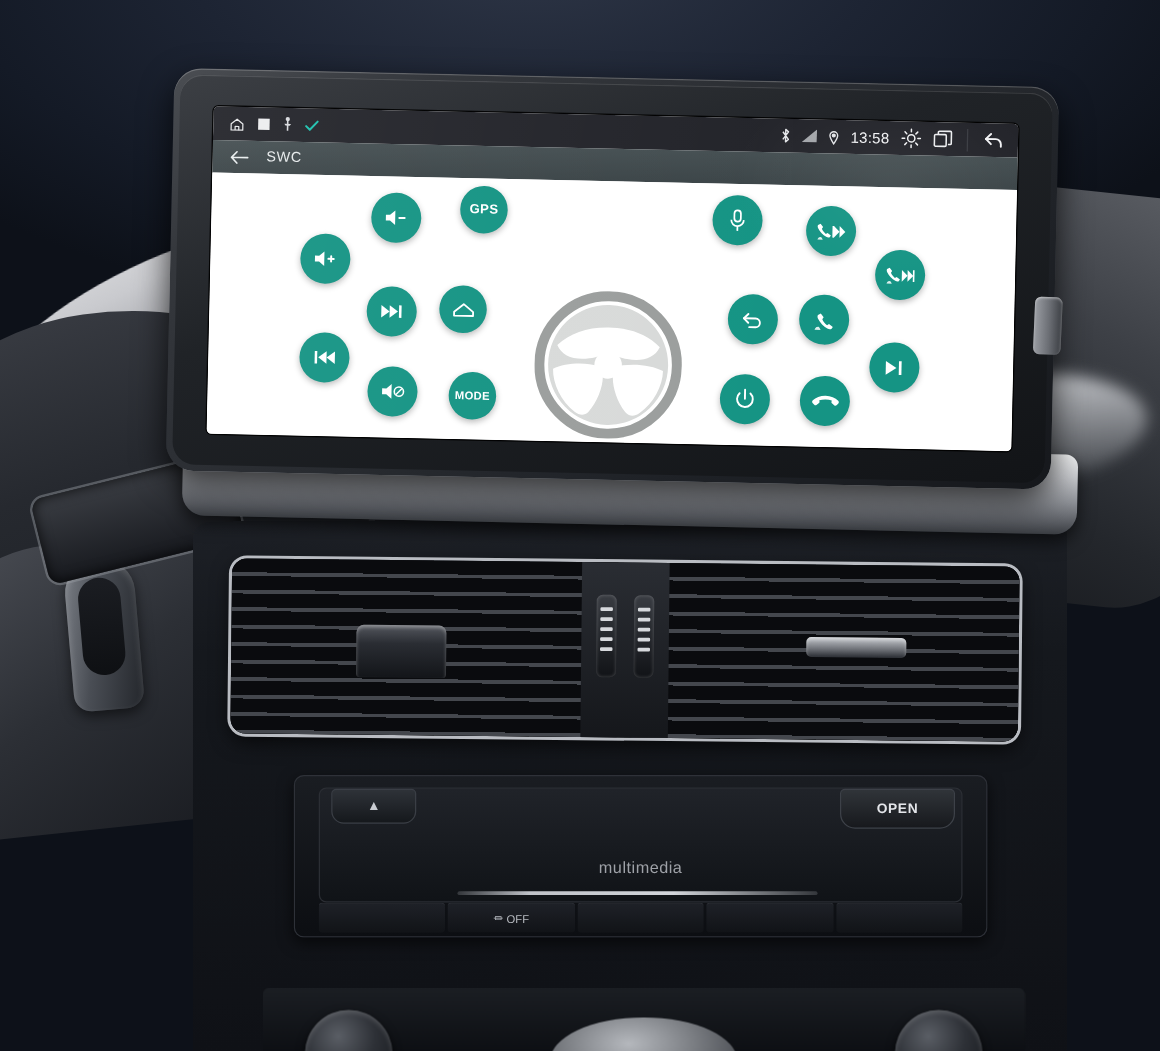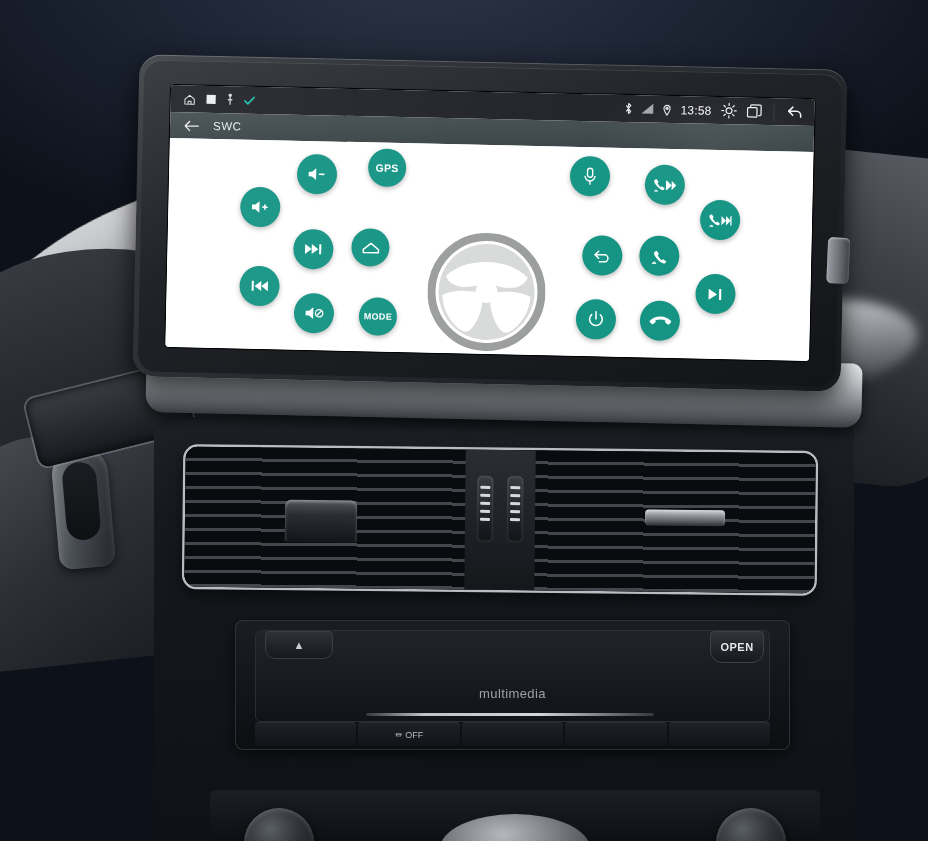--- a/index.html
+++ b/index.html
@@ -118,21 +118,21 @@
     border: 1px solid #2b2e34; border-radius: 6px;
     background: linear-gradient(180deg,#202329,#101317);
   }
   .mm-eject {
     position:absolute; left: 30px; top: 11px; width: 68px; height: 28px;
     background: linear-gradient(180deg,#2e3238,#15181c); border-radius: 4px 4px 10px 10px;
     border: 1px solid #3a3e45;
     color:#c9ccd1; font-size: 11px; text-align:center; line-height: 26px;
   }
   .mm-open {
-    position:absolute; right: 26px; top: 11px; width: 54px; height: 32px;
+    position:absolute; right: 26px; top: 11px; width: 92px; height: 32px;
     background: linear-gradient(180deg,#303439,#17191d); border-radius: 4px 4px 12px 12px;
     border: 1px solid #3d4148;
     color:#e4e6ea; font-size: 11px; font-weight:700; letter-spacing:.5px; text-align:center; line-height: 30px;
   }
   .mm-label { position:absolute; left:0; right:0; top: 55px; text-align:center;
     color:#9ea1a7; font-size: 13px; letter-spacing: .4px; }
   .mm-line { position:absolute; left: 110px; right: 115px; top: 82px; height: 3px;
     background: linear-gradient(90deg, rgba(190,193,199,.2), #bfc2c8 20%, #d2d5da 60%, rgba(190,193,199,.2));
     border-radius: 2px; }
   .mm-btnrow { position:absolute; left: 20px; right: 20px; bottom: 4px; height: 24px;

